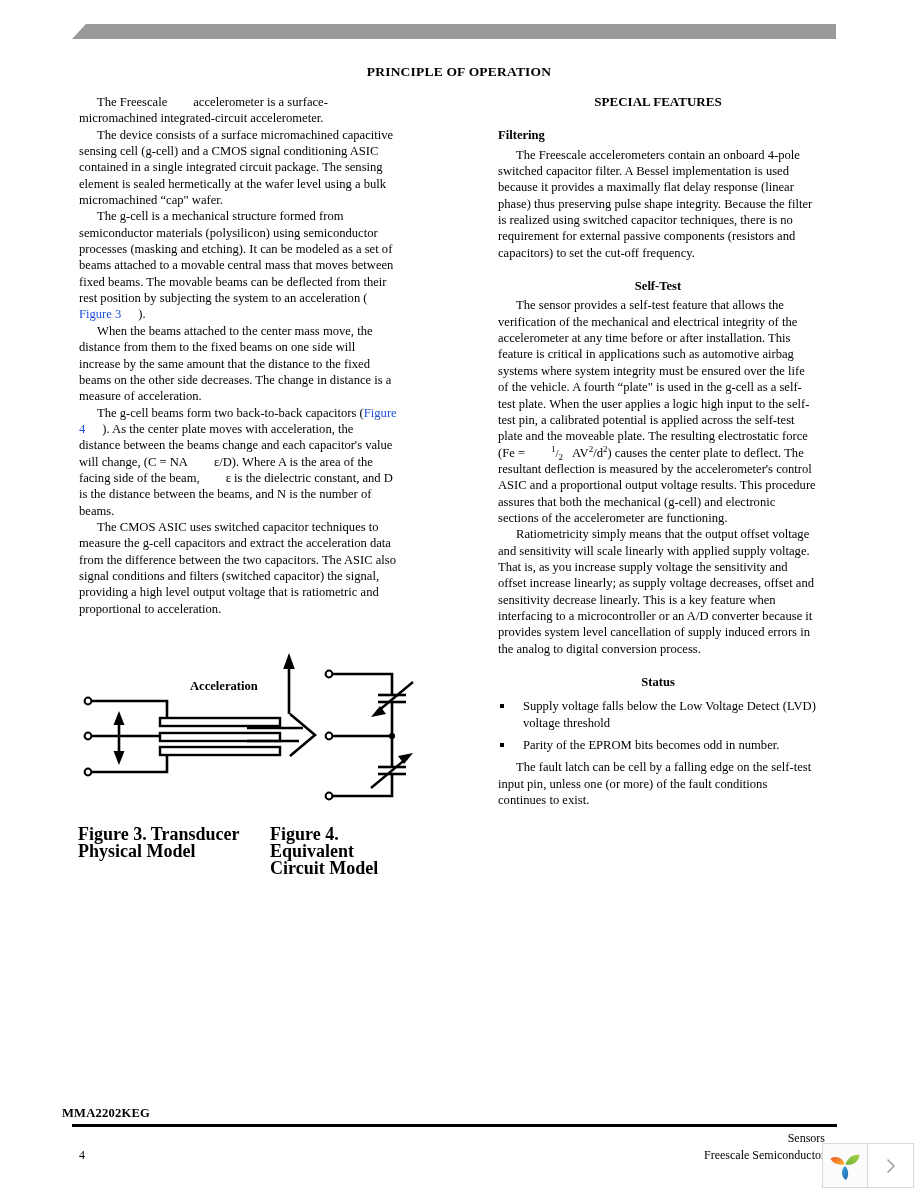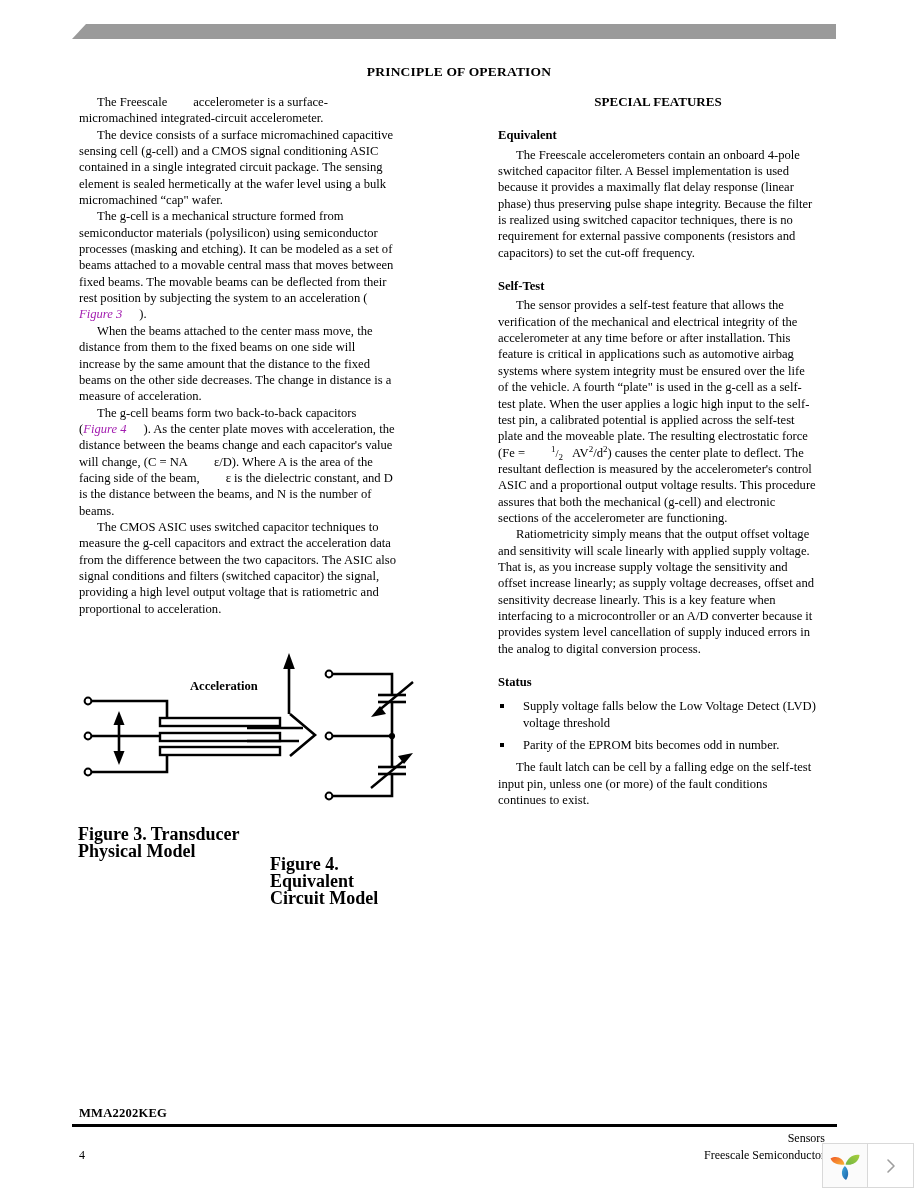--- a/index.html
+++ b/index.html
@@ -59,32 +59,31 @@
     text-align: center;
     font-weight: bold;
     font-size: 13px;
     margin: 0 0 17px 0;
   }
   .sub-heading {
     font-weight: bold;
     font-size: 12.6px;
     margin: 0 0 3px 0;
   }
-  .sub-heading.spaced { margin-top: 17px; }
+  .sub-heading.spaced { margin-top: 17px; text-align: center; }
 
   p.body-text {
     margin: 0;
     text-indent: 18px;
     text-align: left;
   }
 
   a.fig-link {
-    color: #a21caf;
+    color: #1d4ed8;
     text-decoration: none;
-    font-style: italic;
   }
 
   .wide-gap { display: inline-block; width: 26px; }
   .mid-gap  { display: inline-block; width: 17px; }
   .sm-gap   { display: inline-block; width: 9px; }
 
   .frac { font-size: 11px; }
   .frac sup, .frac sub { font-size: 9px; }
   sup, sub { font-size: 9px; line-height: 0; }
 
@@ -119,26 +118,26 @@
   }
   #figures svg { display:block; }
 
   .fig-caption {
     position: absolute;
     font-weight: bold;
     font-size: 18px;
     line-height: 17px;
   }
   #fig3-caption { left: 78px; top: 826px; width: 172px; }
-  #fig4-caption { left: 270px; top: 826px; width: 150px; margin-top: 30px; }
+  #fig4-caption { left: 270px; top: 826px; width: 150px; }
 
   
   #footer-part-number {
     position: absolute;
-    left: 79px;
+    left: 62px;
     top: 1106px;
     font-weight: bold;
     font-size: 12.6px;
     letter-spacing: 0.2px;
   }
   #footer-rule {
     position: absolute;
     left: 72px;
     top: 1124px;
     width: 765px;
@@ -229,21 +228,21 @@
     <span>The g-cell beams form two back-to-back capacitors (</span><a href="#" class="fig-link">Figure 4</a><span class="mid-gap"></span><span>). As the center plate moves with acceleration, the distance between the beams change and each capacitor's value will change, (C = NA</span><span class="wide-gap"></span><span>ε/D). Where A is the area of the facing side of the beam,</span><span class="wide-gap"></span><span>ε is the dielectric constant, and D is the distance between the beams, and N is the number of beams.</span>
   </p>
 
   <p class="body-text">The CMOS ASIC uses switched capacitor techniques to measure the g-cell capacitors and extract the acceleration data from the difference between the two capacitors. The ASIC also signal conditions and filters (switched capacitor) the signal, providing a high level output voltage that is ratiometric and proportional to acceleration.</p>
 </div>
 
 <div id="right-column" class="column">
 
   <div class="col-heading">SPECIAL FEATURES</div>
 
-  <div class="sub-heading">Equivalent</div>
+  <div class="sub-heading">Filtering</div>
   <p class="body-text">The Freescale accelerometers contain an onboard 4-pole switched capacitor filter. A Bessel implementation is used because it provides a maximally flat delay response (linear phase) thus preserving pulse shape integrity. Because the filter is realized using switched capacitor techniques, there is no requirement for external passive components (resistors and capacitors) to set the cut-off frequency.</p>
 
   <div class="sub-heading spaced">Self-Test</div>
   <p class="body-text">
     <span>The sensor provides a self-test feature that allows the verification of the mechanical and electrical integrity of the accelerometer at any time before or after installation. This feature is critical in applications such as automotive airbag systems where system integrity must be ensured over the life of the vehicle. A fourth “plate" is used in the g-cell as a self-test plate. When the user applies a logic high input to the self-test pin, a calibrated potential is applied across the self-test plate and the moveable plate. The resulting electrostatic force (Fe =</span><span class="wide-gap"></span><span class="frac"><sup>1</sup>/<sub>2</sub></span><span class="sm-gap"></span><span>AV</span><sup>2</sup><span>/d</span><sup>2</sup><span>) causes the center plate to deflect. The resultant deflection is measured by the accelerometer's control ASIC and a proportional output voltage results. This procedure assures that both the mechanical (g-cell) and electronic sections of the accelerometer are functioning.</span>
   </p>
 
   <p class="body-text">Ratiometricity simply means that the output offset voltage and sensitivity will scale linearly with applied supply voltage. That is, as you increase supply voltage the sensitivity and offset increase linearly; as supply voltage decreases, offset and sensitivity decrease linearly. This is a key feature when interfacing to a microcontroller or an A/D converter because it provides system level cancellation of supply induced errors in the analog to digital conversion process.</p>
 
   <div class="sub-heading spaced">Status</div>

